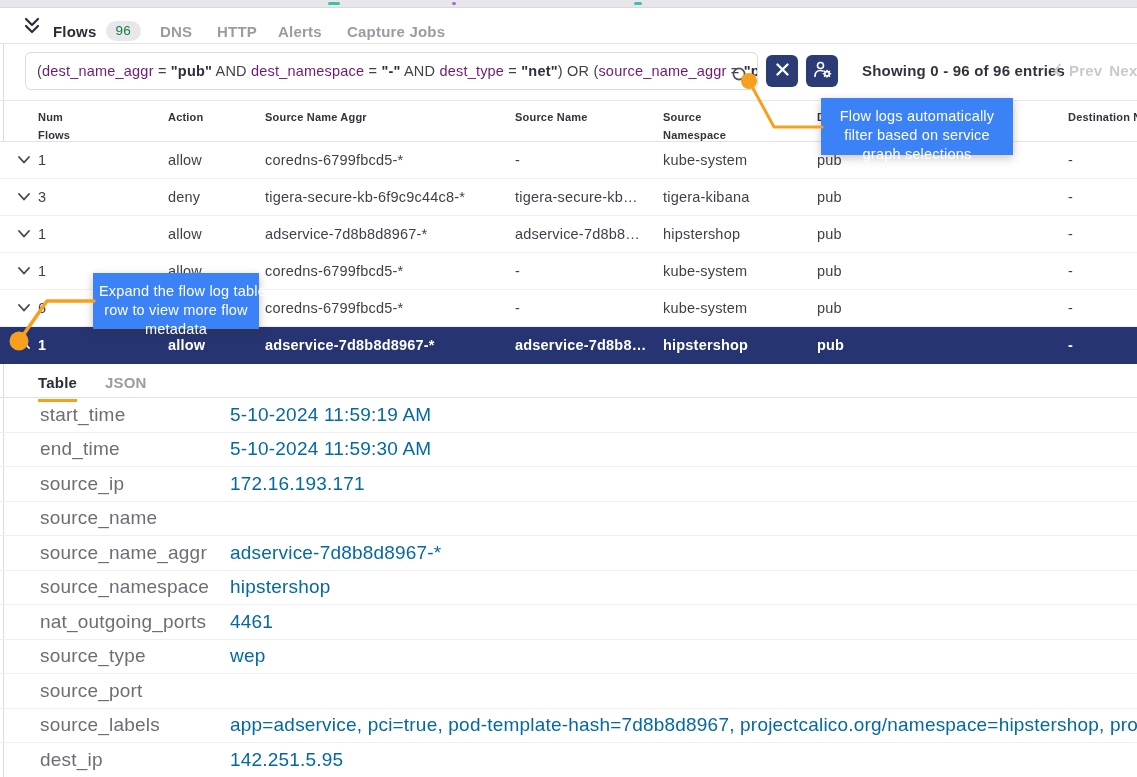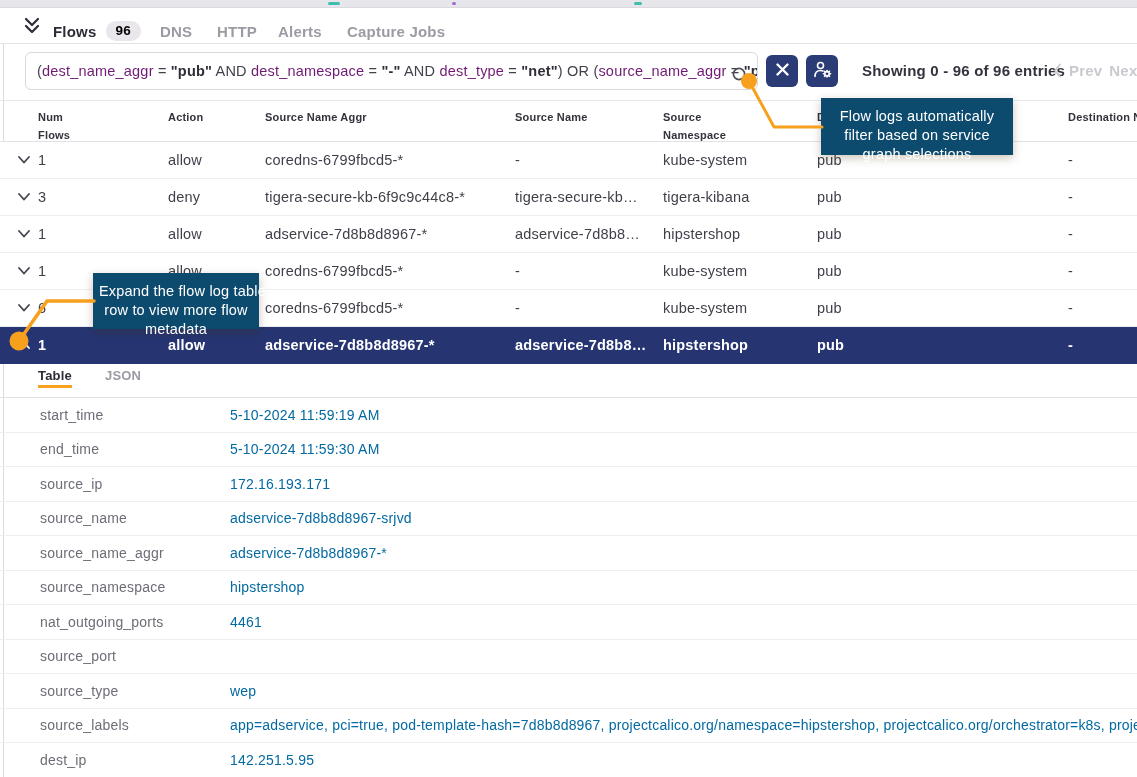--- a/index.html
+++ b/index.html
@@ -14,21 +14,21 @@
 
   
   .left-border{position:absolute;left:3px;top:43px;width:0;height:734px;border-left:1px solid #DCDCE0}
 
   
   .tab-bar{position:absolute;left:0;top:8px;width:1137px;height:35px;background:#fff;border-bottom:1px solid #E4E4E8}
   .collapse-icon{position:absolute;left:22px;top:8px;width:20px;height:20px;cursor:pointer}
   .tab{position:absolute;top:0;height:46px;display:flex;align-items:center;font-weight:bold;font-size:15px;color:#9B9BA3;cursor:pointer}
   .tab.active{color:#2D2D38}
   .tab .underline{position:absolute;left:0;right:0;bottom:-1px;height:3px;background:#F7A01D}
-  .badge{margin-left:9px;background:#E9E7EC;color:#000000;font-size:13.5px;font-weight:bold;padding:3px 10px;border-radius:13px;line-height:1}
+  .badge{margin-left:9px;background:#E9E7EC;color:#15803d;font-size:13.5px;font-weight:normal;padding:3px 10px;border-radius:13px;line-height:1}
   .t-flows{left:53px}.t-dns{left:160px}.t-http{left:217px}.t-alerts{left:278px}.t-capture{left:347px}
 
   
   .query-box{position:absolute;left:25px;top:52px;width:733px;height:38px;box-sizing:border-box;
     border:1px solid #D9D9DE;border-radius:6px;background:#fff;
     font-size:14.5px;line-height:36px;padding:0 30px 0 11px;white-space:nowrap;overflow:hidden;color:#41414C;cursor:text}
   .query-box .f{color:#701a75}
   .query-box .v{color:#2F2F3A;font-weight:bold}
   .search-ic{position:absolute;right:7px;top:9px;width:19px;height:19px;cursor:pointer}
   .sq-btn{position:absolute;top:55px;width:32px;height:32px;background:#2B3B76;border:none;border-radius:6px;
@@ -57,31 +57,31 @@
   .c-ns{flex:0 0 154px}
   .c-daggr{flex:0 0 251px}
   .c-dname{flex:1 1 auto}
   .hwrap-num{display:inline-block;width:52px;white-space:normal}
   .hwrap-ns{display:inline-block;width:96px;white-space:normal}
   .hwrap-dn{display:inline-block;width:100px;white-space:normal}
   .chev{display:block}
 
   
   .detail-tabs{position:absolute;left:0;top:364px;width:1137px;height:34px;box-sizing:border-box;border-bottom:1px solid #E2E2E6}
-  .dtab{position:absolute;top:0;height:23px;display:flex;align-items:center;font-size:13px;font-weight:bold;color:#9B9BA3;cursor:pointer}
+  .dtab{position:absolute;top:0;height:37px;display:flex;align-items:center;font-size:15px;font-weight:bold;color:#9B9BA3;cursor:pointer}
   .dtab.active{color:#2D2D38}
   .dtab .underline{position:absolute;left:0;right:0;bottom:-1px;height:3px;background:#F7A01D}
   .d-table{left:38px}.d-json{left:105px}
   .detail-rows{position:absolute;left:0;top:398px;width:1137px}
-  .drow{height:34.5px;box-sizing:border-box;display:flex;align-items:center;border-bottom:1px solid #EFEFF2;font-size:14px}
+  .drow{height:34.5px;box-sizing:border-box;display:flex;align-items:center;border-bottom:1px solid #EFEFF2;font-size:19px}
   .dkey{flex:0 0 190px;margin-left:40px;color:#6D6D77;overflow:hidden;white-space:nowrap}
   .dval{flex:1 1 auto;color:#0369a1;overflow:hidden;white-space:nowrap;padding-right:4px}
 
   
-  .callout{position:absolute;box-sizing:border-box;background:#0c4a6e;color:#fff;
+  .callout{position:absolute;box-sizing:border-box;background:#3b82f6;color:#fff;
     font-size:14.5px;line-height:19px;text-align:center;padding:9px 6px;z-index:5;
     box-shadow:0 3px 9px rgba(70,45,0,.28)}
   .callout div{white-space:nowrap}
   .co-top{left:821px;top:98px;width:192px;height:57px}
   .co-bottom{left:93px;top:273px;width:166px;height:56px}
   .connector{position:absolute;left:0;top:0;width:1137px;height:777px;z-index:6;pointer-events:none}
 </style>
 </head>
 <body>
 
@@ -288,41 +288,40 @@
   <div class="drow">
       <span class="dkey">end_time</span>
       <span class="dval">5-10-2024 11:59:30 AM</span>
     </div>
   <div class="drow">
       <span class="dkey">source_ip</span>
       <span class="dval">172.16.193.171</span>
     </div>
   <div class="drow">
       <span class="dkey">source_name</span>
-      <span class="dval">adservice-7d8b8d8967-srjvd</span>
     </div>
   <div class="drow">
       <span class="dkey">source_name_aggr</span>
       <span class="dval">adservice-7d8b8d8967-*</span>
     </div>
   <div class="drow">
       <span class="dkey">source_namespace</span>
       <span class="dval">hipstershop</span>
     </div>
   <div class="drow">
       <span class="dkey">nat_outgoing_ports</span>
       <span class="dval">4461</span>
     </div>
   <div class="drow">
+      <span class="dkey">source_type</span>
+      <span class="dval">wep</span>
+    </div>
+  <div class="drow">
       <span class="dkey">source_port</span>
       <span class="dval"></span>
-    </div>
-  <div class="drow">
-      <span class="dkey">source_type</span>
-      <span class="dval">wep</span>
     </div>
   <div class="drow">
       <span class="dkey">source_labels</span>
       <span class="dval">app=adservice, pci=true, pod-template-hash=7d8b8d8967, projectcalico.org/namespace=hipstershop, projectcalico.org/orchestrator=k8s, project</span>
     </div>
   <div class="drow">
       <span class="dkey">dest_ip</span>
       <span class="dval">142.251.5.95</span>
     </div>
 </div>

